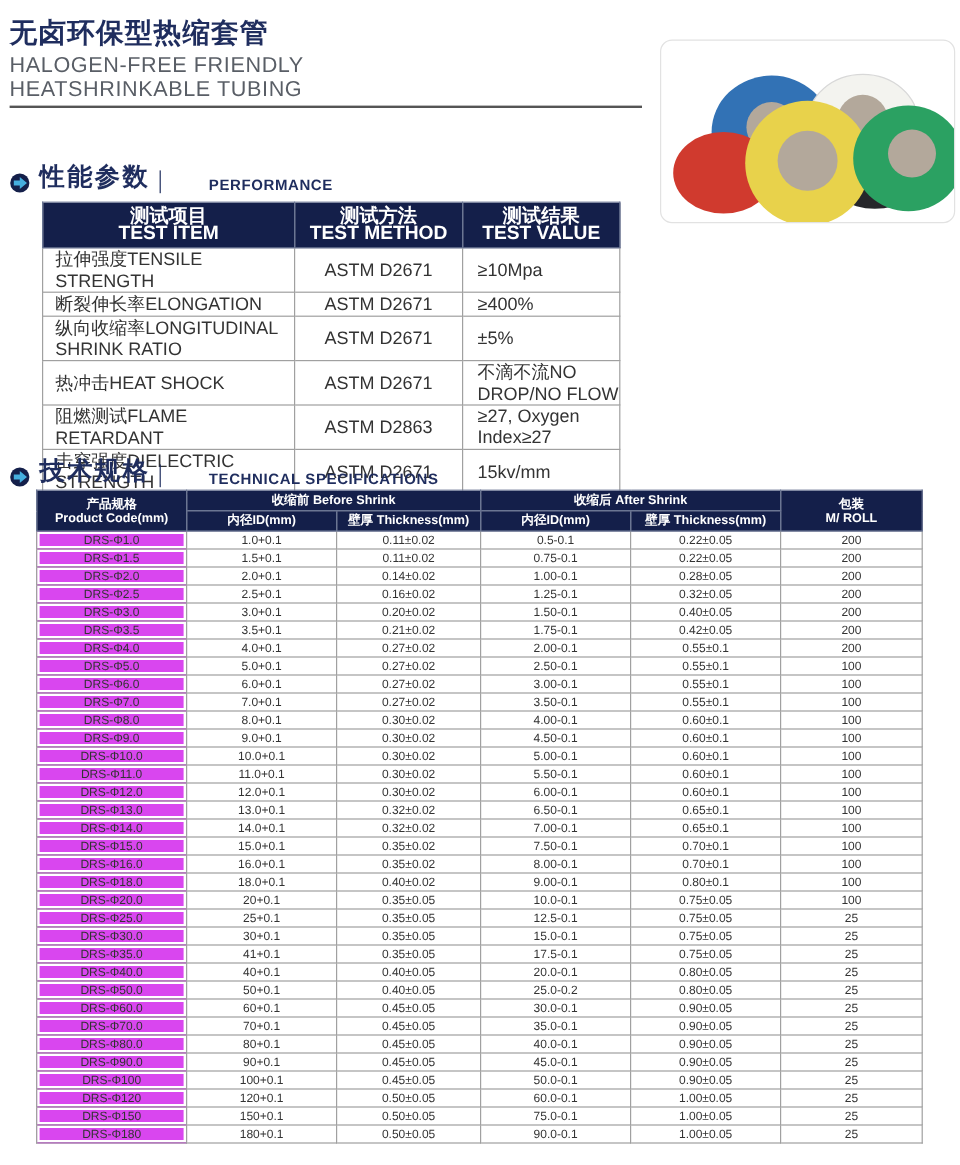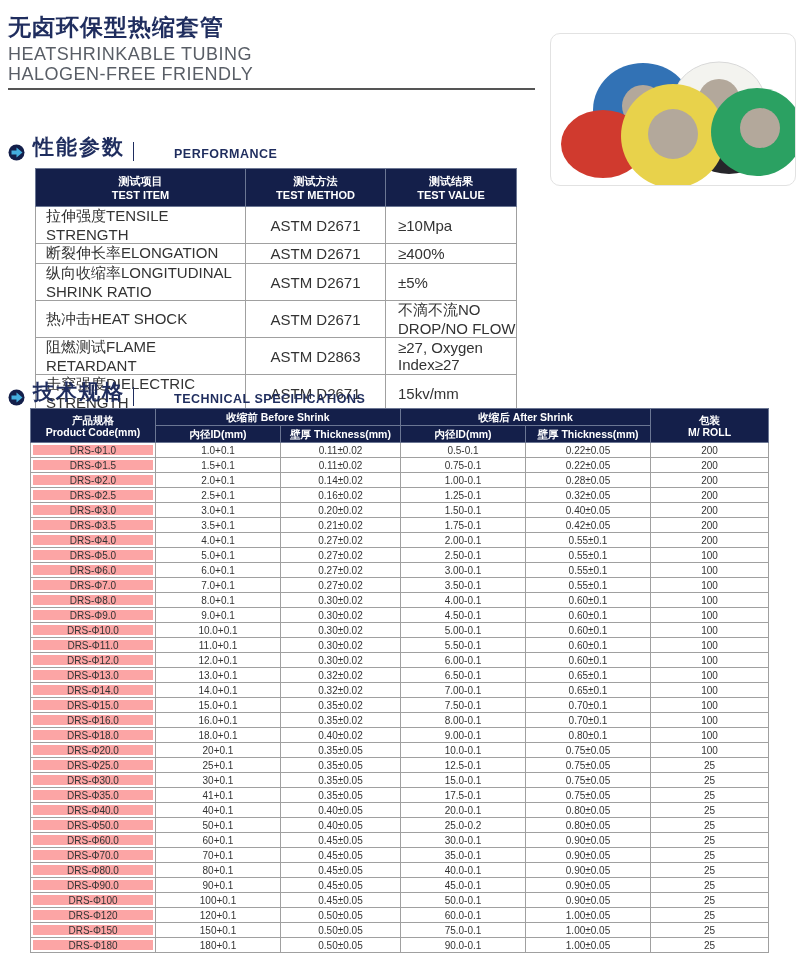--- a/index.html
+++ b/index.html
@@ -28,39 +28,39 @@
   .section-head-2 { top:378px; }
 
   
   table { border-collapse:collapse; table-layout:fixed; }
   th { background:#141f4a; color:#fff; font-weight:bold; text-align:center; vertical-align:middle;
        border:1px solid #6b7693; }
   td { background:#fff; border:1px solid #a0a0a0; vertical-align:middle; }
 
   
   .perf-table { position:absolute; left:35px; top:168px; width:481px; border:1px solid #555; }
-  .perf-table th { height:38px; font-size:11px; line-height:14px; }
+  .perf-table th { height:38px; font-size:16px; line-height:14px; }
   .perf-table td { height:18px; font-size:15px; color:#333; }
   .perf-table td.c-item  { text-align:left;  padding-left:10px; }
   .perf-table td.c-method{ text-align:center; }
   .perf-table td.c-value { text-align:left;  padding-left:12px; }
 
   
   .spec-table { position:absolute; left:30px; top:408px; width:738px; border:1px solid #555; }
   .spec-table th { height:17px; font-size:10.5px; line-height:12px; }
   .spec-table td { height:15px; font-size:10px; text-align:center; color:#333; }
-  .spec-table td.code { background:#fca5a5; box-shadow:inset 0 0 0 2px #fff; }
+  .spec-table td.code { background:#d946ef; box-shadow:inset 0 0 0 2px #fff; }
 </style>
 </head>
 <body>
 
 <div class="doc-title">无卤环保型热缩套管</div>
 <div class="doc-subtitle">
+  <div>HALOGEN-FREE FRIENDLY</div>
   <div>HEATSHRINKABLE TUBING</div>
-  <div>HALOGEN-FREE FRIENDLY</div>
 </div>
 <div class="header-rule"></div>
 
 <div class="photo-card">
   <svg width="246" height="153" viewBox="0 0 246 153">
 
     <ellipse cx="92" cy="76" rx="50" ry="47" fill="#3272b5"></ellipse>
     <circle cx="92" cy="72" r="21" fill="#b3a89b"></circle>
 
     <ellipse cx="168" cy="68" rx="46" ry="40" stroke="#d8d8d8" fill="#f3f3ef"></ellipse>

